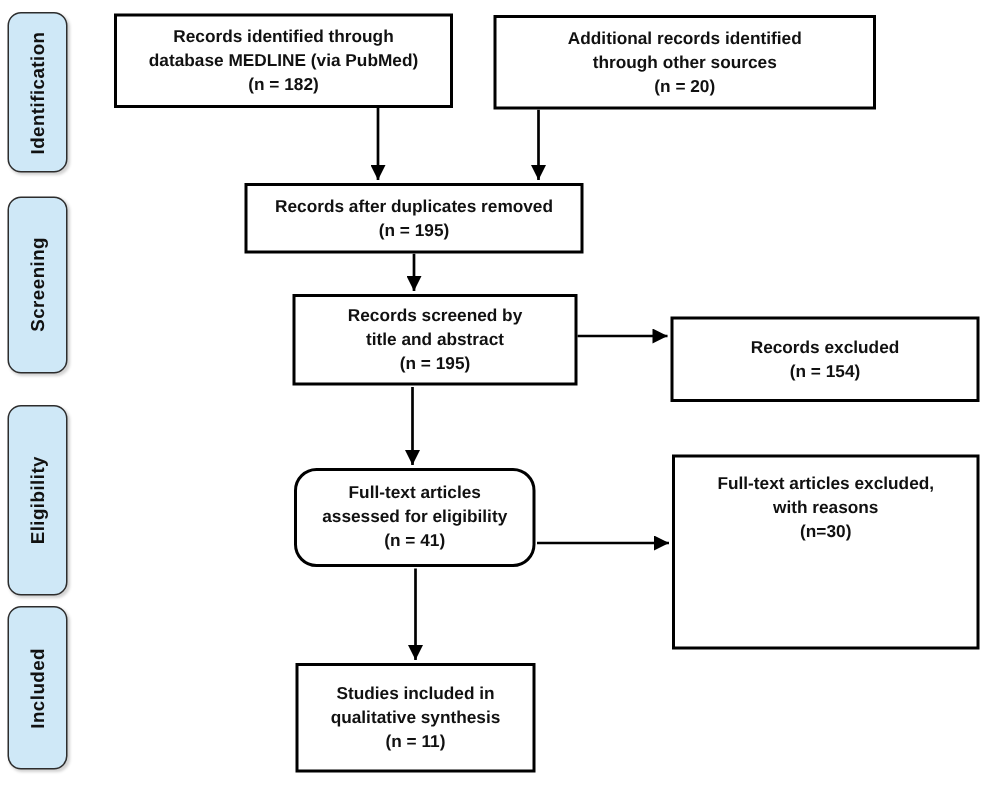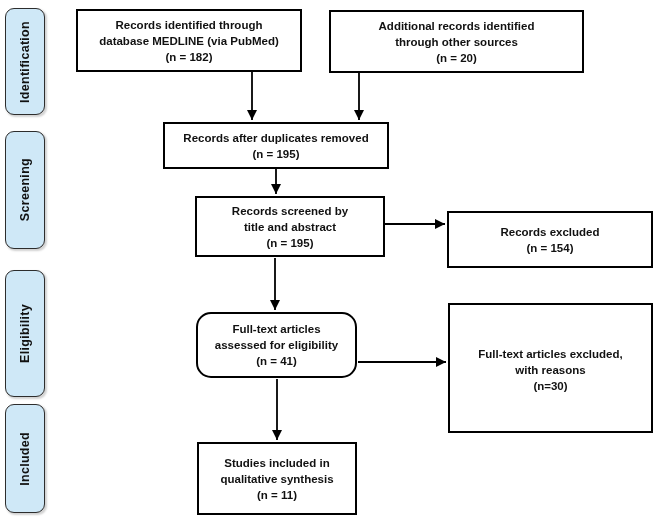--- a/index.html
+++ b/index.html
@@ -45,21 +45,21 @@
     display:flex;align-items:center;justify-content:center;
     text-align:center;
     font-size:11.5px;
     line-height:16px;
     white-space:pre-line;
     padding:6px 4px;
     font-weight:bold;
   }
   .fbox.multi{
     flex-direction:column;
-    justify-content:center;
+    justify-content:flex-start;
     padding-top:10px;
   }
   .fbox.multi .reasons{
     align-self:stretch;
     text-align:left;
     white-space:pre-line;
     padding:10px 0 0 6px;
     font-size:11.8px;
     line-height:17px;
   }

